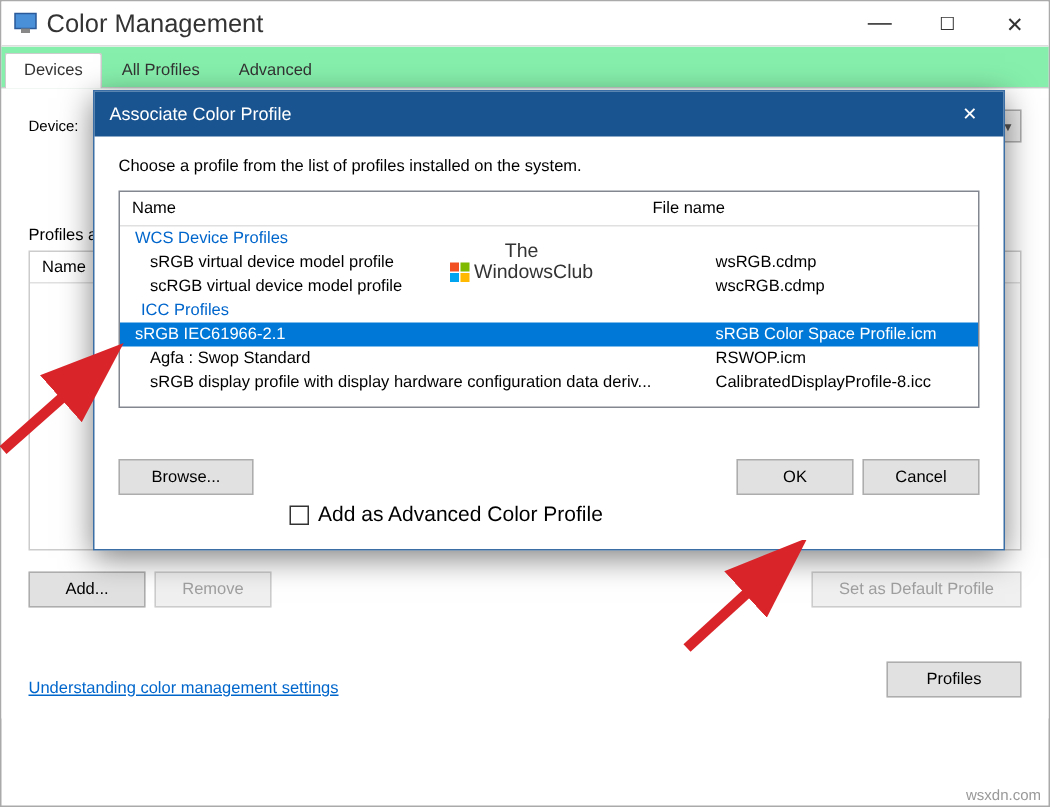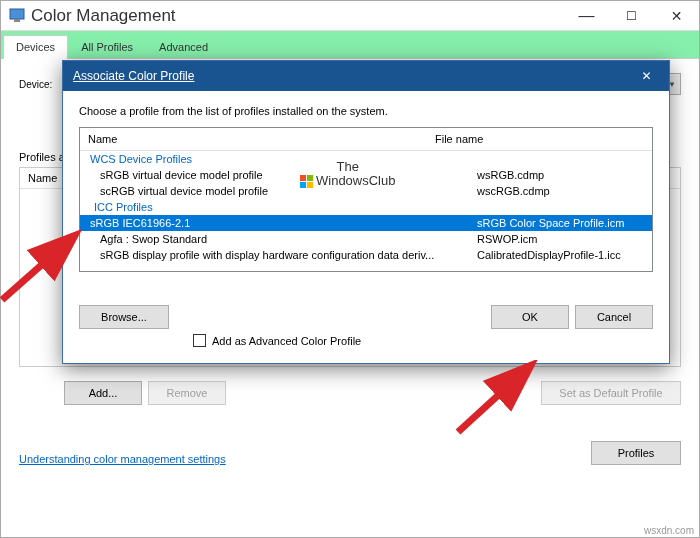--- a/index.html
+++ b/index.html
@@ -22,49 +22,49 @@
   .content { padding: 14px 18px; background: #fff; }
   .field-row { display: flex; align-items: center; margin-bottom: 12px; }
   .field-label { font-size: 10px; width: 50px; }
   .combo { flex: 1; height: 22px; border: 1px solid #adadad; background: #eaeaea; display: flex; align-items: center; justify-content: flex-end; padding: 0 4px; }
   .combo-arrow { font-size: 8px; color: #555; }
 
   .section-label { font-size: 11px; margin-bottom: 4px; }
   .profiles-panel { border: 1px solid #ccc; height: 200px; background: #fff; }
   .profiles-header { display: flex; font-size: 11px; padding: 4px 8px; border-bottom: 1px solid #e0e0e0; }
   
-  .bottom-buttons { display: flex; gap: 6px; margin-top: 14px; margin-left: 45px; }
+  .bottom-buttons { display: flex; gap: 6px; margin-top: 14px; }
   .btn { min-width: 78px; height: 24px; border: 1px solid #adadad; background: #e1e1e1; font-size: 11px; display: flex; align-items: center; justify-content: center; cursor: pointer; }
   .btn.disabled { color: #a0a0a0; border-color: #ccc; background: #f0f0f0; cursor: default; }
   .spacer { flex: 1; }
   
   .link { color: #0066cc; font-size: 11px; text-decoration: underline; margin-top: 20px; display: inline-block; cursor: pointer; }
   
   
   .modal { position: absolute; left: 62px; top: 60px; width: 608px; background: #fff; border: 1px solid #3b6ea5; box-shadow: 0 5px 20px rgba(0,0,0,0.5); }
-  .modal-title { background: #1a5490; color: #fff; height: 30px; display: flex; align-items: center; padding: 0 10px; font-size: 12px; position: relative; text-decoration: underline; }
+  .modal-title { background: #1a5490; color: #fff; height: 30px; display: flex; align-items: center; padding: 0 10px; font-size: 12px; position: relative; }
   .modal-close { position: absolute; right: 0; top: 0; width: 45px; height: 30px; display: flex; align-items: center; justify-content: center; color: #fff; cursor: pointer; }
   .modal-body { padding: 14px 16px 16px; }
   .modal-instruction { font-size: 11px; margin-bottom: 10px; }
   
   .list-box { border: 1px solid #828790; background: #fff; margin-bottom: 14px; }
   .list-header { display: flex; border-bottom: 1px solid #e0e0e0; font-size: 11px; padding: 5px 0; }
   .col-name { flex: 0 0 355px; padding-left: 8px; }
   .col-file { flex: 1; }
   .list-body { font-size: 11px; position: relative; }
   .group-header { color: #0066cc; padding: 2px 10px; }
   .list-row { display: flex; padding: 2px 0; }
   .list-row .n { flex: 0 0 355px; padding-left: 20px; white-space: nowrap; overflow: hidden; text-overflow: ellipsis; }
   .list-row .f { flex: 1; white-space: nowrap; overflow: hidden; text-overflow: ellipsis; margin-left: 42px; }
   .list-row.selected { background: #0078d7; color: #fff; }
   .list-row.selected .n { padding-left: 10px; }
   .group-header.indent { padding-left: 14px; }
   
   .modal-buttons { display: flex; align-items: center; }
-  .checkbox-row { display: flex; align-items: flex-end; font-size: 11px; gap: 6px; margin-top: 48px; }
+  .checkbox-row { display: flex; align-items: flex-end; font-size: 14px; gap: 6px; margin-top: 48px; }
   .checkbox { width: 13px; height: 13px; border: 1px solid #333; background: #fff; }
   
   
   .watermark { position: absolute; left: 300px; top: 160px; font-size: 13px; color: #333; text-align: center; pointer-events: none; line-height: 1.1; }
   .watermark .logo { display:inline-flex; width:14px;height:14px; flex-wrap:wrap; gap:1px; vertical-align:middle; margin-right:2px;}
   .watermark .sq{width:6px;height:6px;}
   
   
   .arrow { position: absolute; pointer-events: none; }
   .arrow svg { display: block; }
@@ -153,21 +153,21 @@
         <div class="list-row selected">
           <div class="n">sRGB IEC61966-2.1</div>
           <div class="f">sRGB Color Space Profile.icm</div>
         </div>
         <div class="list-row">
           <div class="n">Agfa : Swop Standard</div>
           <div class="f">RSWOP.icm</div>
         </div>
         <div class="list-row">
           <div class="n">sRGB display profile with display hardware configuration data deriv...</div>
-          <div class="f">CalibratedDisplayProfile-1.icc</div>
+          <div class="f">CalibratedDisplayProfile-8.icc</div>
         </div>
         <div style="height:8px"></div>
       </div>
     </div>
 
     <div class="modal-buttons">
       <div class="btn" style="min-width:90px">Browse...</div>
       <div style="width:24px"></div>
       <div class="checkbox-row">
         <div class="checkbox"></div>

